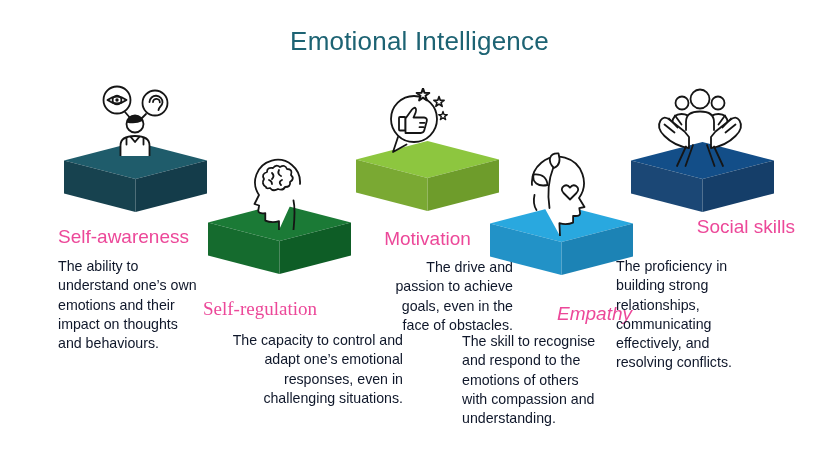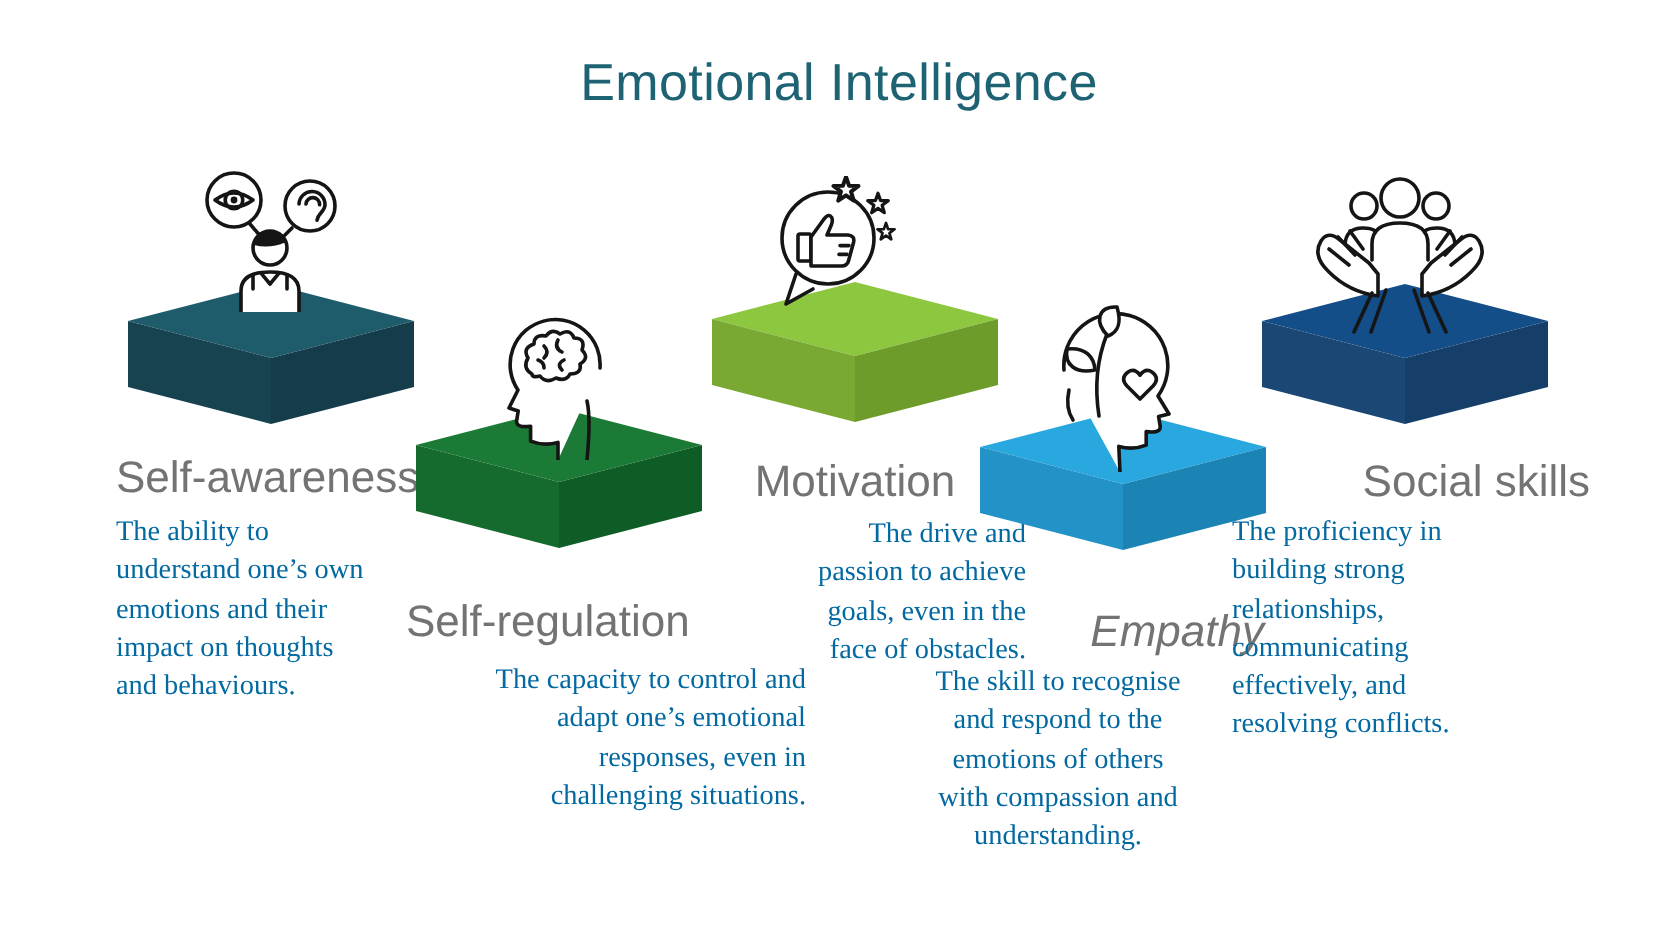--- a/index.html
+++ b/index.html
@@ -11,46 +11,46 @@
     position:absolute;top:26px;left:0;width:100%;text-align:center;
     font-size:26px;font-weight:400;color:#1d6373;letter-spacing:.2px;
   }
   .platform{position:absolute;width:143px;height:70px;}
   .icon{position:absolute;}
   .icon path,.icon circle,.icon rect,.icon polygon,.icon polyline{
     stroke:#151515;stroke-width:1.8;fill:none;stroke-linecap:round;stroke-linejoin:round;
   }
   .icon .wfill{fill:#ffffff;}
   .icon .dfill{fill:#151515;stroke:none;}
-  .pillar-title{position:absolute;font-size:22px;font-weight:400;color:#737373;white-space:pre;}
-  .pillar-desc{position:absolute;font-size:14.2px;line-height:19.3px;color:#0369a1;white-space:pre-line;font-family:Liberation Serif, serif;}
+  .pillar-title{position:absolute;font-size:19px;font-weight:400;color:#ec4899;white-space:pre;}
+  .pillar-desc{position:absolute;font-size:14.2px;line-height:19.3px;color:#0f172a;white-space:pre-line;}
   
   .p1 .platform{left:64px;top:142px;}
   .p1 .icon{left:99px;top:84px;}
   .p1 .pillar-title{left:58px;top:226px;}
   .p1 .pillar-desc{left:58px;top:257px;width:170px;text-align:left;}
   
   .p2 .platform{left:208px;top:204px;}
   .p2 .icon{left:246px;top:154px;}
-  .p2 .pillar-title{left:203px;top:298px;}
+  .p2 .pillar-title{left:203px;top:298px;font-family:Liberation Serif, serif;}
   .p2 .pillar-desc{left:203px;top:331px;width:200px;text-align:right;}
   
   .p3 .platform{left:356px;top:141px;}
   .p3 .icon{left:386px;top:88px;}
   .p3 .pillar-title{left:356px;top:228px;width:143px;text-align:center;}
   .p3 .pillar-desc{left:342px;top:258px;width:171px;text-align:right;}
   
   .p4 .platform{left:490px;top:205px;}
   .p4 .icon{left:520px;top:152px;}
   .p4 .pillar-title{left:452px;top:303px;width:180px;text-align:right;font-style:italic;}
-  .p4 .pillar-desc{left:444px;top:332px;width:170px;text-align:center;}
+  .p4 .pillar-desc{left:462px;top:332px;width:170px;text-align:left;}
   
   .p5 .platform{left:631px;top:142px;}
   .p5 .icon{left:652px;top:86px;}
-  .p5 .pillar-title{left:615px;top:228px;width:180px;text-align:right;}
+  .p5 .pillar-title{left:615px;top:216px;width:180px;text-align:right;}
   .p5 .pillar-desc{left:616px;top:257px;width:160px;text-align:left;}
 </style>
 </head>
 <body>
 
 <div class="canvas">
 
   <div class="main-title">Emotional Intelligence</div>
 
   <div class="pillar p1">

